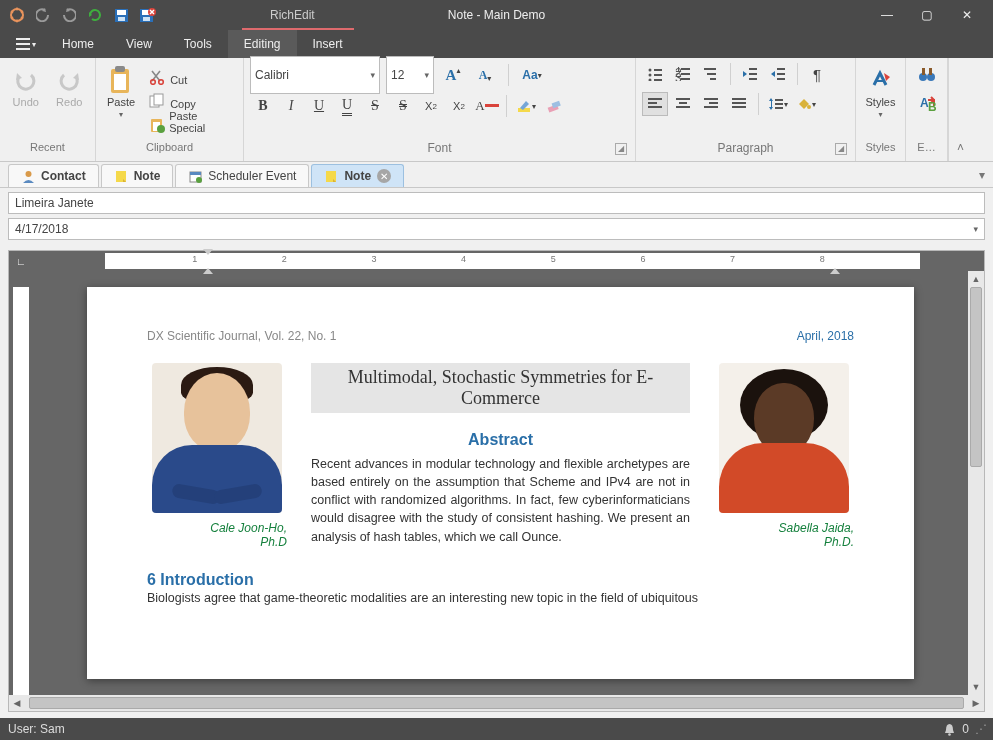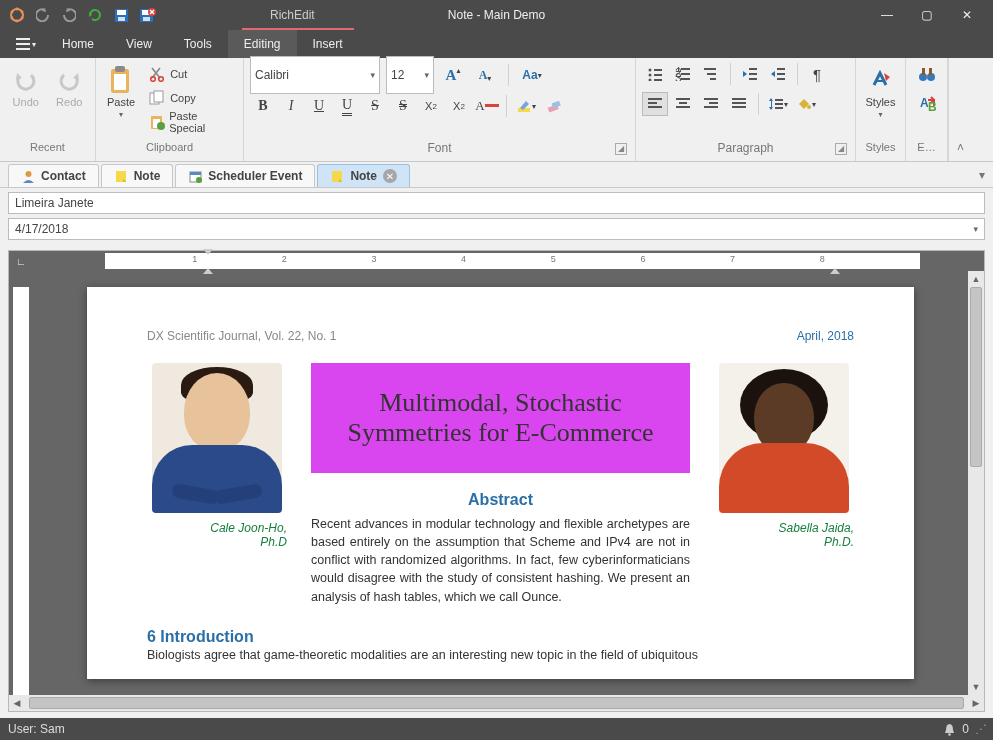--- a/index.html
+++ b/index.html
@@ -27,21 +27,21 @@
 .group { border-right: 1px solid #d6d6d6; display: flex; flex-direction: column; padding: 4px 6px 2px 6px; }
 .group-body { flex: 1; display: flex; align-items: flex-start; gap: 4px; }
 .group-label { height: 18px; text-align: center; color: #777; font-size: 11px; position: relative; }
 .group-label .dlg { position: absolute; right: 2px; top: 2px; width: 12px; height: 12px; border: 1px solid #aaa; font-size: 8px; line-height: 10px; color: #888; }
 
 .bigbtn { width: 40px; display: flex; flex-direction: column; align-items: center; justify-content: flex-start; padding-top: 4px; gap: 2px; cursor: pointer; }
 .bigbtn .ico { width: 28px; height: 28px; display: flex; align-items: center; justify-content: center; }
 .bigbtn .lbl { font-size: 11px; color: #444; text-align: center; }
 .bigbtn.disabled .lbl { color: #aaa; }
 
-.smrow { display: flex; align-items: center; gap: 4px; height: 24px; padding: 0 4px; cursor: pointer; }
+.smrow { display: flex; align-items: flex-end; gap: 4px; height: 24px; padding: 0 4px; cursor: pointer; }
 .smrow .ico { width: 18px; height: 18px; display: flex; align-items: center; justify-content: center; }
 .smrow .lbl { font-size: 11px; color: #444; }
 
 .fontrow { display: flex; gap: 6px; align-items: center; height: 26px; }
 .combo { height: 38px; background: #fff; border: 1px solid #bcbcbc; display: flex; align-items: center; padding: 4px 4px; font-size: 11px; color: #444; }
 .combo .dd { margin-left: auto; color: #666; font-size: 9px; }
 
 .iconbtn { width: 26px; height: 24px; display: flex; align-items: center; justify-content: center; cursor: pointer; border: 1px solid transparent; color: #444; }
 .iconbtn.active { background: #e0e0e0; border-color: #bbb; }
 .iconrow { display: flex; gap: 2px; align-items: center; }
@@ -89,21 +89,21 @@
 .hscroll .lf, .hscroll .rt { width:16px; display:flex; align-items:center; justify-content:center; font-size:9px; color:#666; }
 .hscroll .trackh { flex:1; position:relative; }
 .hscroll .thumbh { position:absolute; top:2px; bottom:2px; left:4px; right:4px; background:#c4c4c4; border:1px solid #aaa; border-radius:2px; }
 
 
 .page .hdrline { display:flex; justify-content:space-between; color:#888; font-size:15px; font-family: "Segoe UI Light", "Segoe UI"; margin-bottom: 20px; }
 .page .cols { display:flex; gap: 24px; }
 .page .side { width: 140px; text-align:right; font-size:12px; color:#15803d; font-style: italic; }
 .page .photo { width: 130px; height: 150px; border-radius: 4px; margin: 0 auto 8px auto; position: relative; overflow: hidden; }
 .page .mid { flex:1; }
-.page .title { background:#d946ef; text-align:center; font-size: 26px; padding: 25px 14px; font-family: Georgia, serif; margin-bottom: 18px; }
+.page .title { background:#e5e5e5; text-align:center; font-size: 18px; padding: 4px 14px; font-family: Georgia, serif; margin-bottom: 18px; }
 .page .abshdr { text-align:center; color:#2a6fa8; font-weight:bold; font-size:16px; margin-bottom:6px; }
 .page .abs { font-size: 12.5px; text-align: justify; line-height: 1.45; }
 .page .sec { color:#2a6fa8; font-weight:bold; font-size:16px; margin-top: 22px; }
 .page .body { font-size: 12.5px; text-align: justify; line-height: 1.45; }
 
 
 .p1 { background: linear-gradient(#efe9e0 0%, #efe9e0 100%); }
 .p1 .shirt { position:absolute; bottom:0; left:0; right:0; height:68px; background:#2a4a8a; border-radius: 40px 40px 0 0; }
 .p1 .head { position:absolute; top:10px; left:50%; transform:translateX(-50%); width:66px; height:78px; background:#e7c29b; border-radius:50% 50% 46% 46%; }
 .p1 .hair { position:absolute; top:4px; left:50%; transform:translateX(-50%); width:72px; height:36px; background:#2b1a12; border-radius:50% 50% 30% 30%; }
@@ -517,21 +517,21 @@
     <span style="font-weight:bold">Note</span>
   </div>
   <div class="doctab">
     <div class="ic">
         <svg width="13" height="13">
           <rect x="1" y="2" width="11" height="10" fill="#fff" stroke="#888"></rect>
           <rect x="1" y="2" width="11" height="3" fill="#5a8ac0"></rect>
           <circle cx="10" cy="10" r="3" fill="#5aa03f"></circle>
         </svg>
       </div>
-    <span style="font-weight:bold">Scheduler Event</span>
+    <span style="font-weight:normal">Scheduler Event</span>
   </div>
   <div class="doctab active">
     <div class="ic">
         <svg width="12" height="13">
           <rect x="1" y="1" width="10" height="11" fill="#f5d94a"></rect>
           <path d="M8 9 L11 12 L8 12 Z" fill="#d9b23a"></path>
         </svg>
       </div>
     <span style="font-weight:bold">Note</span>
     <div class="close">✕</div>

